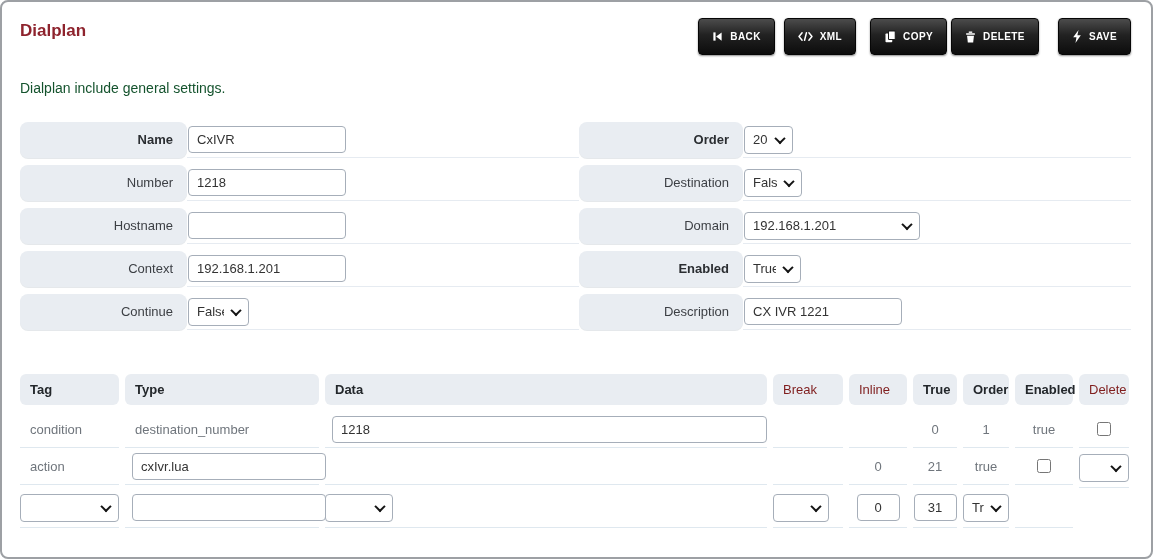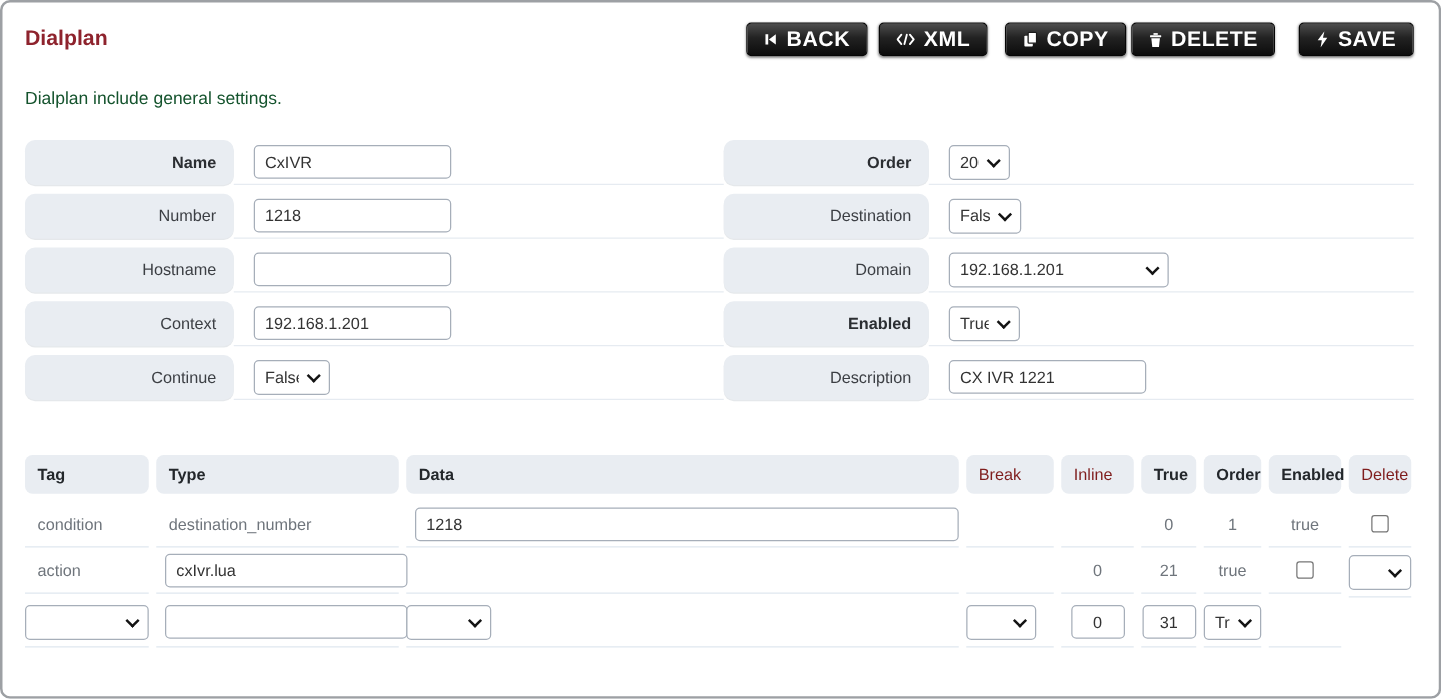--- a/index.html
+++ b/index.html
@@ -4,37 +4,37 @@
 <style>
   html,body{margin:0;padding:0;background:#fff;font-family:"Liberation Sans",sans-serif;}
   .window{position:relative;width:1153px;height:559px;box-sizing:border-box;
           border:2px solid #9da0a4;border-radius:8px;background:#fff;overflow:hidden;}
   .content{padding:14px 20px 0 18px;}
 
   
   .topbar{display:flex;justify-content:space-between;align-items:flex-start;}
   .page-title{font-size:17px;font-weight:bold;color:#8e232d;margin:5px 0 0 0;}
   .toolbar{display:flex;align-items:center;margin-top:2px;}
-  .btn{display:inline-flex;align-items:center;gap:7px;height:27px;padding:0 13px;
+  .btn{display:inline-flex;align-items:center;gap:7px;height:37px;padding:0 13px;
        border-radius:4px;border:1px solid #060606;
        background:linear-gradient(#4c4c4c 0%,#222 45%,#0c0c0c 100%);
-       color:#fff;font-size:17px;font-weight:bold;letter-spacing:.4px;
+       color:#fff;font-size:10px;font-weight:bold;letter-spacing:.4px;
        box-shadow:0 1px 2px rgba(0,0,0,.45);cursor:pointer;font-family:inherit;}
   .btn svg{display:block;}
   .m8{margin-left:9px;}  .m13{margin-left:14px;}  .m4{margin-left:4px;}  .m18{margin-left:19px;}
 
   .subtitle{margin-top:25px;font-size:14px;color:#14532d;}
 
   
   .form-grid{display:grid;grid-template-columns:167px 392px 164px 1fr;row-gap:7px;margin-top:26px;}
   .lbl{background:#e9edf2;border-radius:8px;height:36px;line-height:36px;text-align:right;
        padding-right:14px;font-size:13px;color:#3c3f44;box-sizing:border-box;
        box-shadow:0 1px 0 rgba(180,188,198,.35);}
   .lbl.req{font-weight:bold;color:#2b2e32;}
-  .fld{height:36px;display:flex;align-items:center;padding-left:16px;box-sizing:border-box;
+  .fld{height:36px;display:flex;align-items:center;padding-left:1px;box-sizing:border-box;
        border-bottom:1px solid #e6ebf1;}
   .txt{height:27px;border:1px solid #a6aeb9;border-radius:4px;padding:0 8px;font-size:13px;
        color:#333;box-sizing:border-box;background:#fff;font-family:inherit;}
   .w158{width:158px;}
   .sel{position:relative;display:inline-block;}
   .sel select{appearance:none;-webkit-appearance:none;width:100%;height:28px;
        border:1px solid #a6aeb9;border-radius:4px;background:#fff;font-size:13px;color:#333;
        padding:0 24px 0 8px;font-family:inherit;box-sizing:border-box;}
   .sel::after{content:"";position:absolute;right:9px;top:50%;width:6px;height:6px;
        border-right:2px solid #141414;border-bottom:2px solid #141414;

